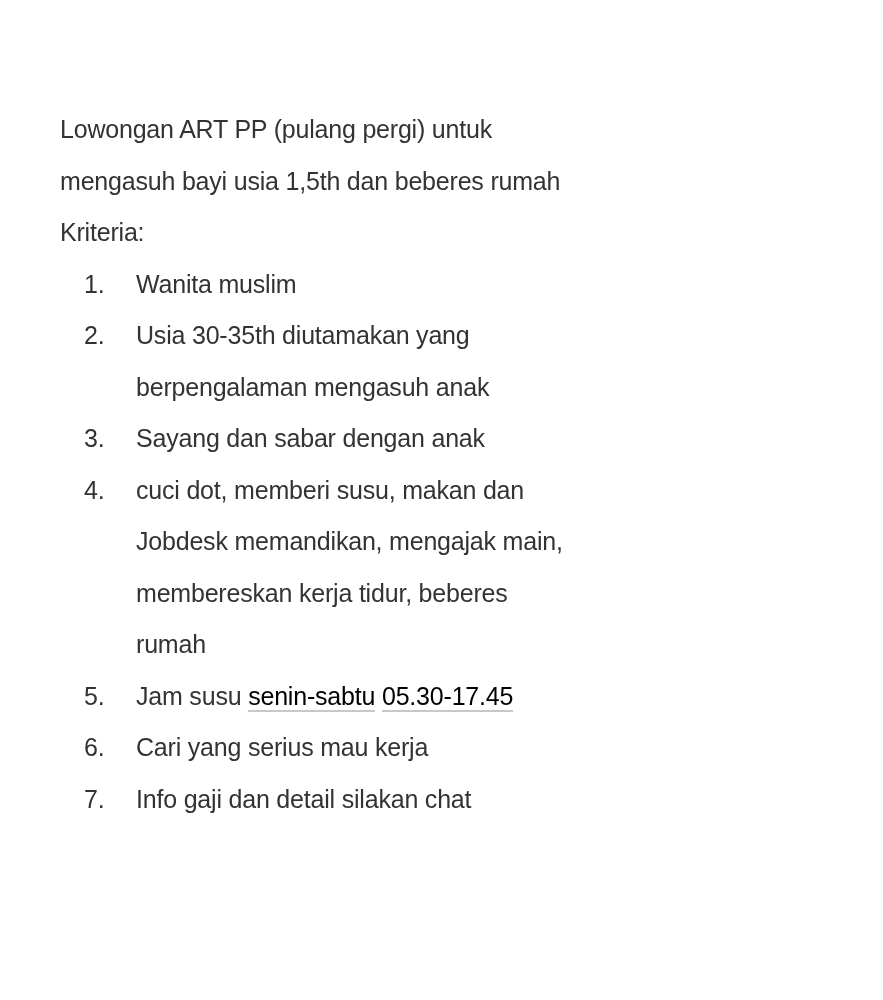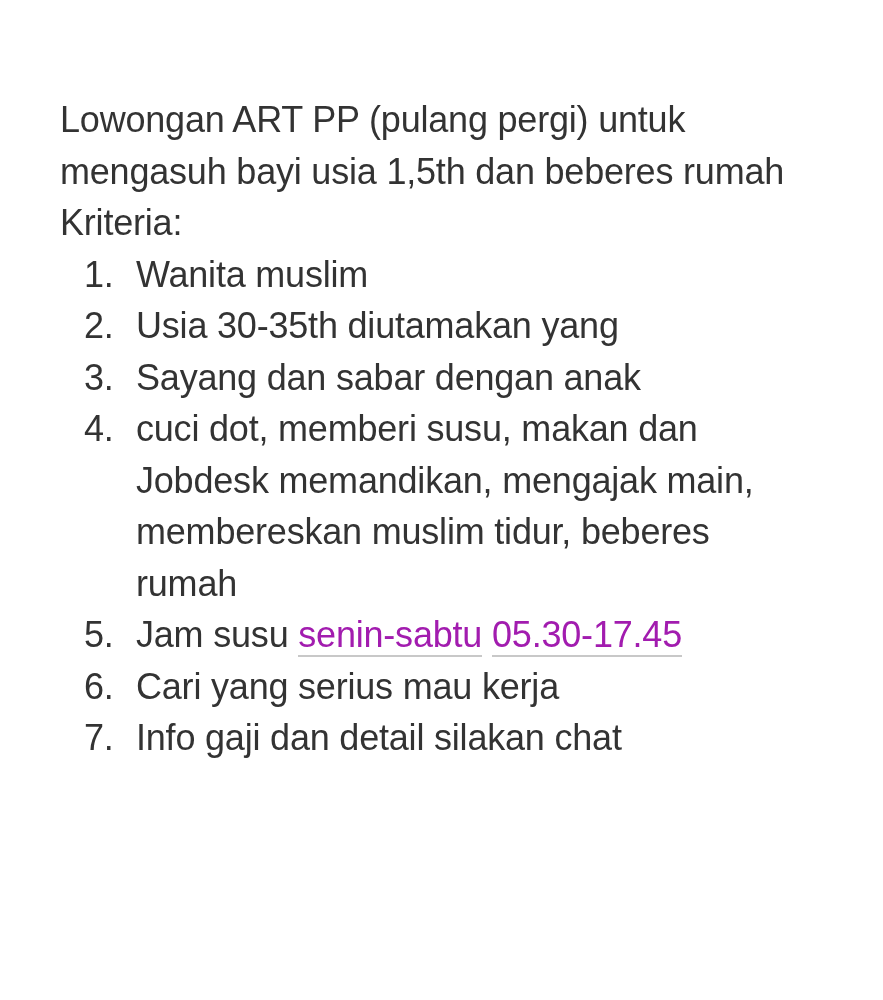--- a/index.html
+++ b/index.html
@@ -1,51 +1,52 @@
 <!DOCTYPE html>
 <html><head>
 <meta charset="utf-8">
 <style>
   html, body { margin:0; padding:0; background:#ffffff; }
   body { width:883px; height:1000px; overflow:hidden; position:relative;
          font-family:"Liberation Sans", sans-serif; color:#333333; }
-  .note { position:absolute; left:60px; top:94px; width:800px;
-          font-size:36px; line-height:51.5px; letter-spacing:-0.2px; }
+  .note { position:absolute; left:60px; top:104px; width:800px;
+          font-size:25px; line-height:51.5px; letter-spacing:-0.2px; }
   .line { margin:0; white-space:nowrap; }
   ol.criteria { list-style:none; margin:0; padding:0; }
   ol.criteria li { position:relative; padding-left:76px; }
   .num { position:absolute; left:24px; top:0; }
-  .dl { border-bottom:2px solid #c8c8c8; text-decoration:none; color:#a21caf; }
+  .dl { border-bottom:2px solid #c8c8c8; text-decoration:none; color:#000000; }
 </style>
 </head>
 <body>
 
 <div class="note">
   <p class="line">Lowongan ART PP (pulang pergi) untuk</p>
   <p class="line">mengasuh bayi usia 1,5th dan beberes rumah</p>
   <p class="line">Kriteria:</p>
 
   <ol class="criteria">
     <li>
       <span class="num">1.</span>
       <div class="line">Wanita muslim</div>
     </li>
     <li>
       <span class="num">2.</span>
       <div class="line">Usia 30-35th diutamakan yang</div>
+      <div class="line">berpengalaman mengasuh anak</div>
     </li>
     <li>
       <span class="num">3.</span>
       <div class="line">Sayang dan sabar dengan anak</div>
     </li>
     <li>
       <span class="num">4.</span>
       <div class="line">cuci dot, memberi susu, makan dan</div>
       <div class="line">Jobdesk memandikan, mengajak main,</div>
-      <div class="line">membereskan muslim tidur, beberes</div>
+      <div class="line">membereskan kerja tidur, beberes</div>
       <div class="line">rumah</div>
     </li>
     <li>
       <span class="num">5.</span>
       <div class="line"><span>Jam susu </span><a class="dl">senin-sabtu</a> <a class="dl">05.30-17.45</a></div>
     </li>
     <li>
       <span class="num">6.</span>
       <div class="line">Cari yang serius mau kerja</div>
     </li>

